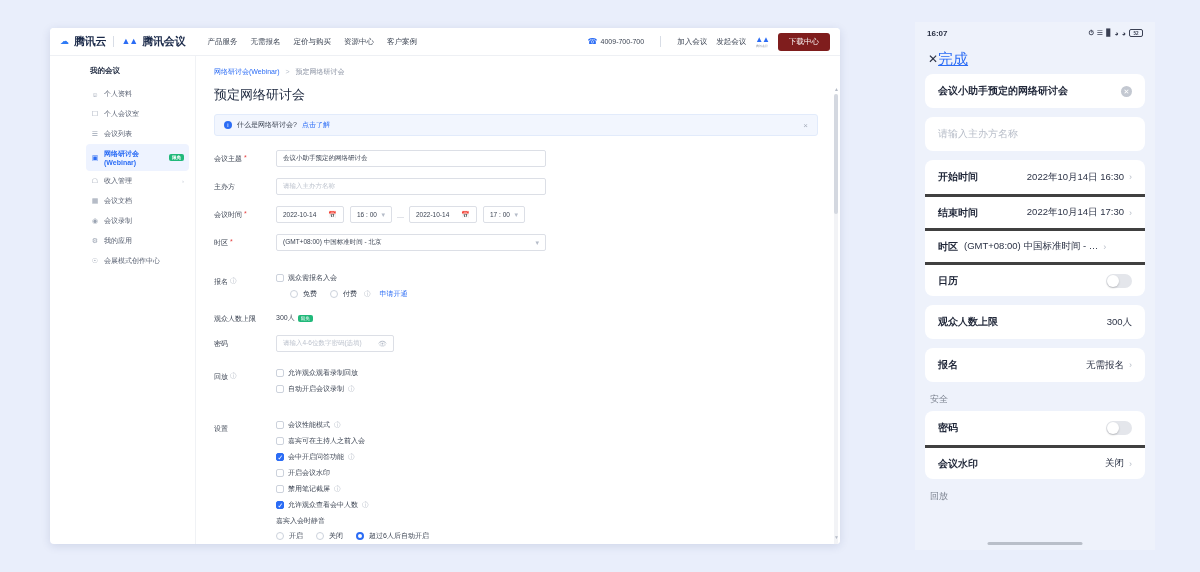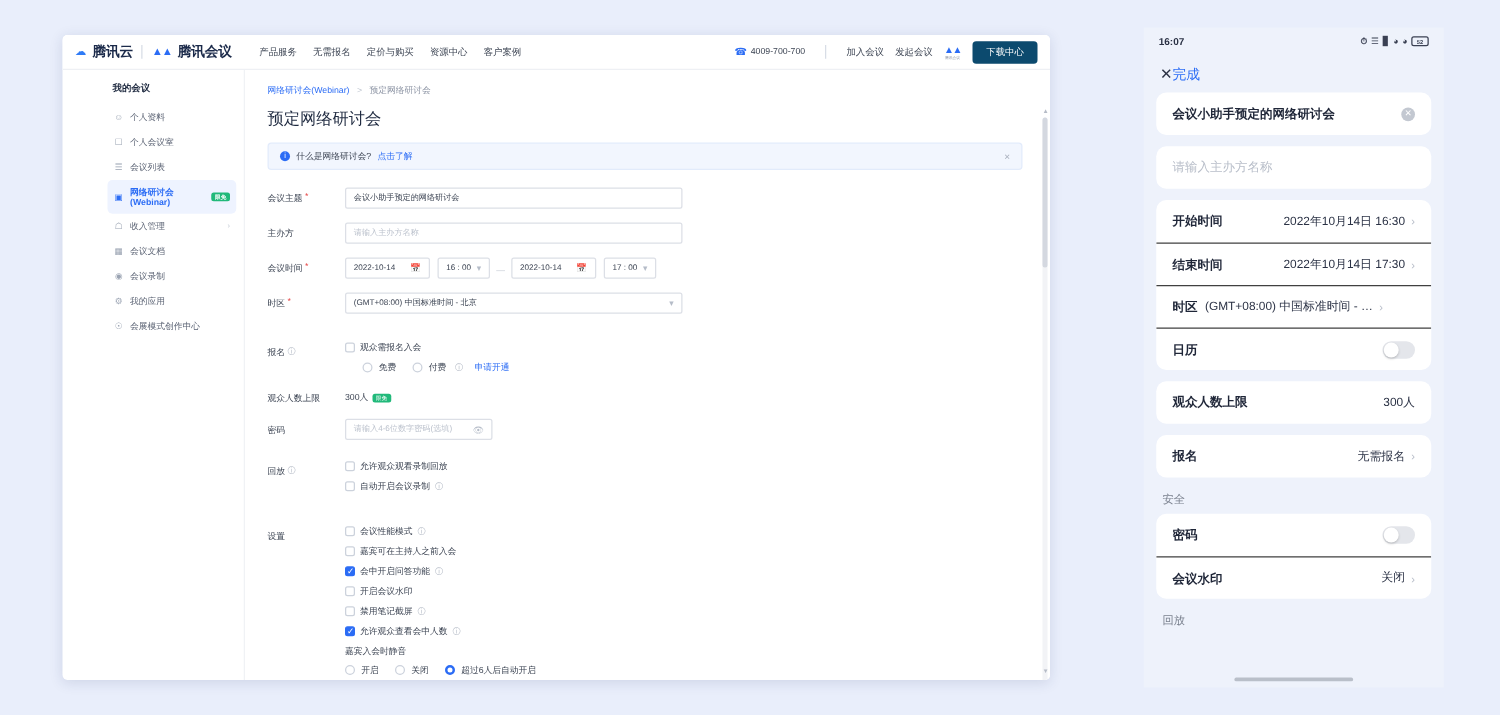--- a/index.html
+++ b/index.html
@@ -35,21 +35,21 @@
   .mt-ico { color: #2b6cf5; font-size: 9px; line-height: 1; letter-spacing:-1px;}
   .nav { display: flex; align-items: center; gap: 13px; margin-left: 22px; }
   .nav-item { font-size: 7.5px; color: #3c4453; white-space: nowrap; cursor: pointer; }
   .top-right { margin-left: auto; display: flex; align-items: center; gap: 9px; }
   .phone { display: flex; align-items: center; gap: 3px; font-size: 7px; color: #3c4453; }
   .phone-ico { color: #2b6cf5; font-size: 8px; }
   .tr-link { font-size: 7.5px; color: #3c4453; cursor: pointer; }
   .tr-logo { font-size: 8px; color: #2b6cf5; letter-spacing: -1px; }
   .tr-logo small { display:block; font-size:3px; color:#8b93a3; letter-spacing:0; text-align:center; }
   .dl-btn {
-    background: #0c4a6e; color: #fff; font-size: 7.5px;
+    background: #7f1d1d; color: #fff; font-size: 7.5px;
     padding: 4px 11px; border-radius: 3px; border: none; cursor: pointer;
     white-space: nowrap;
   }
 
   .body-row { flex: 1; display: flex; min-height: 0; }
 
   
   .sidebar {
     width: 118px; flex: 0 0 118px;
     background: #fff; border-right: 1px solid #f0f2f5;
@@ -163,30 +163,30 @@
     width: 14px; height: 8px; border: 1px solid #3a4053; border-radius: 2px;
     position: relative; display:flex; align-items:center; justify-content:center;
     font-size: 4.5px; color:#3a4053;
   }
   .m-nav {
     height: 30px; display: flex; align-items: center;
     padding: 0 13px; background: #eef2fb;
   }
   .m-close { font-size: 12px; color: #2b3245; cursor: pointer; }
   .m-title { flex: 1; text-align: center; font-size: 11px; font-weight: bold; color: #1f2638; }
-  .m-done { font-size: 11px; color: #2b6cf5; cursor: pointer; }
+  .m-done { font-size: 15px; color: #2b6cf5; cursor: pointer; text-decoration: underline; }
   .m-body { padding: 0 10px; }
   .card {
     background: #fff; border-radius: 8px; margin-bottom: 9px; overflow: hidden;
   }
   .m-row {
     display: flex; align-items: center; min-height: 34px;
     padding: 0 13px; font-size: 10px; color: #1f2638;
   }
-  .m-row + .m-row { border-top: 1px solid #404040; }
+  .m-row + .m-row { border-top: 3px solid #404040; }
   .m-row .lbl { font-weight: bold; white-space: nowrap; }
   .m-row .val { margin-left: auto; color: #4b5160; font-size: 9.5px; white-space: nowrap; overflow: hidden; text-overflow: ellipsis; }
   .m-row .val.dark { color: #2b3245; }
   .chev { margin-left: 5px; color: #b6bcc7; font-size: 9px; }
   .clear-x {
     margin-left: auto; width: 11px; height: 11px; border-radius: 50%;
     background: #c3c8d1; color: #fff; font-size: 7px;
     line-height: 11px; text-align: center; cursor: pointer; flex: 0 0 11px;
   }
   .m-row.ph .lbl { color: #b8bec9; font-weight: normal; }

